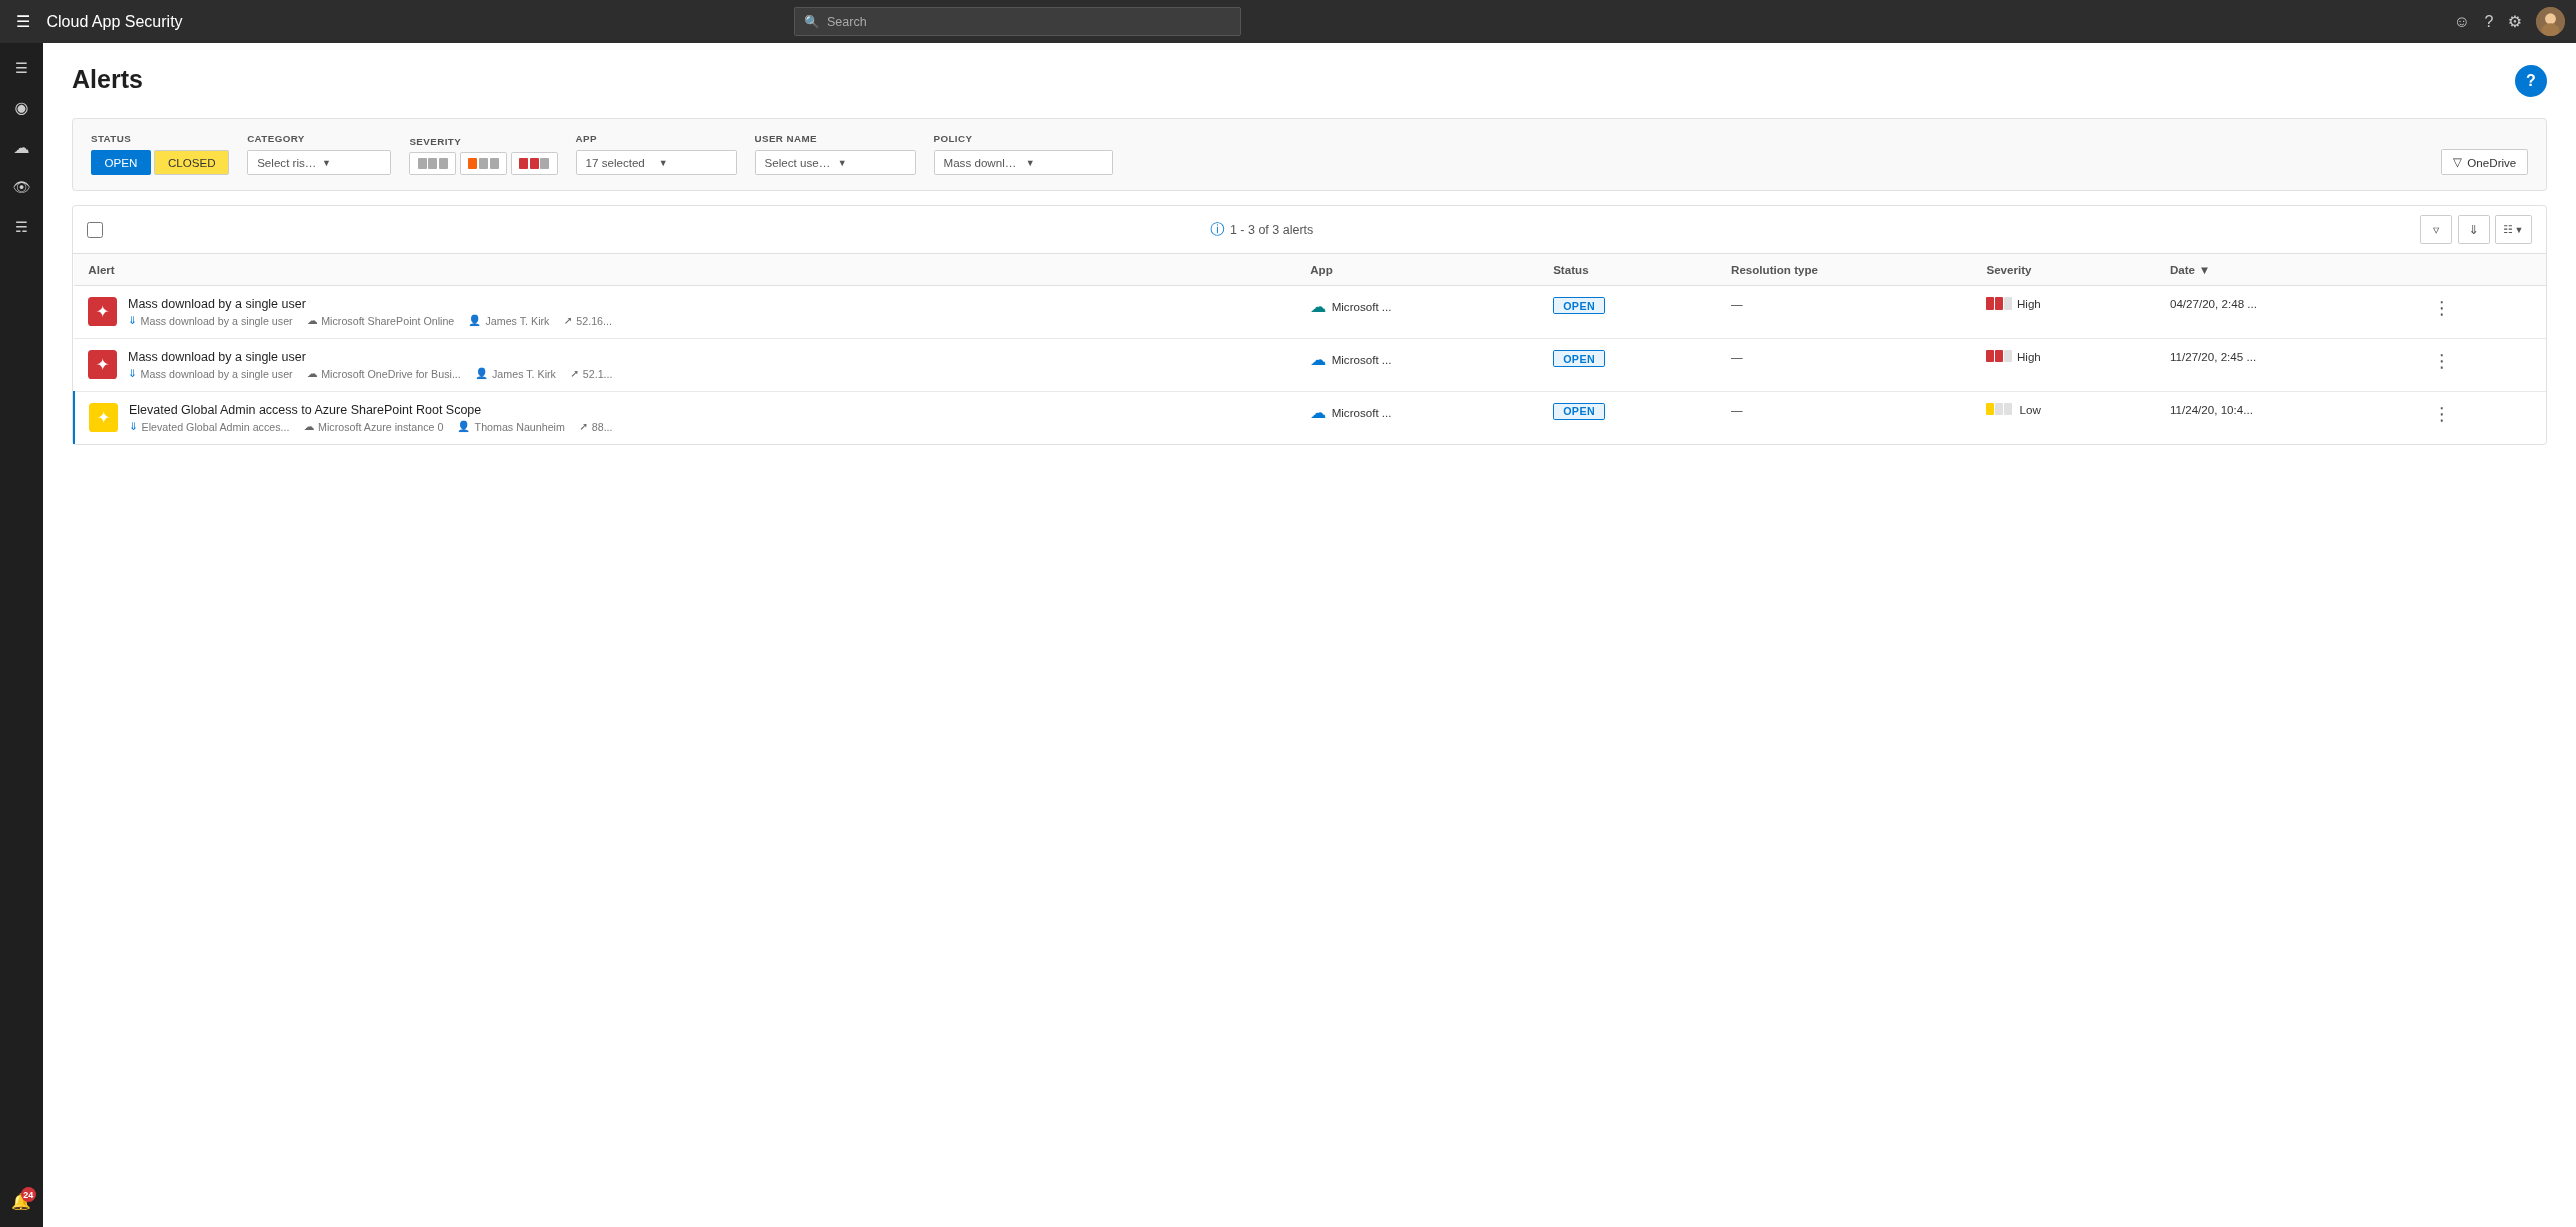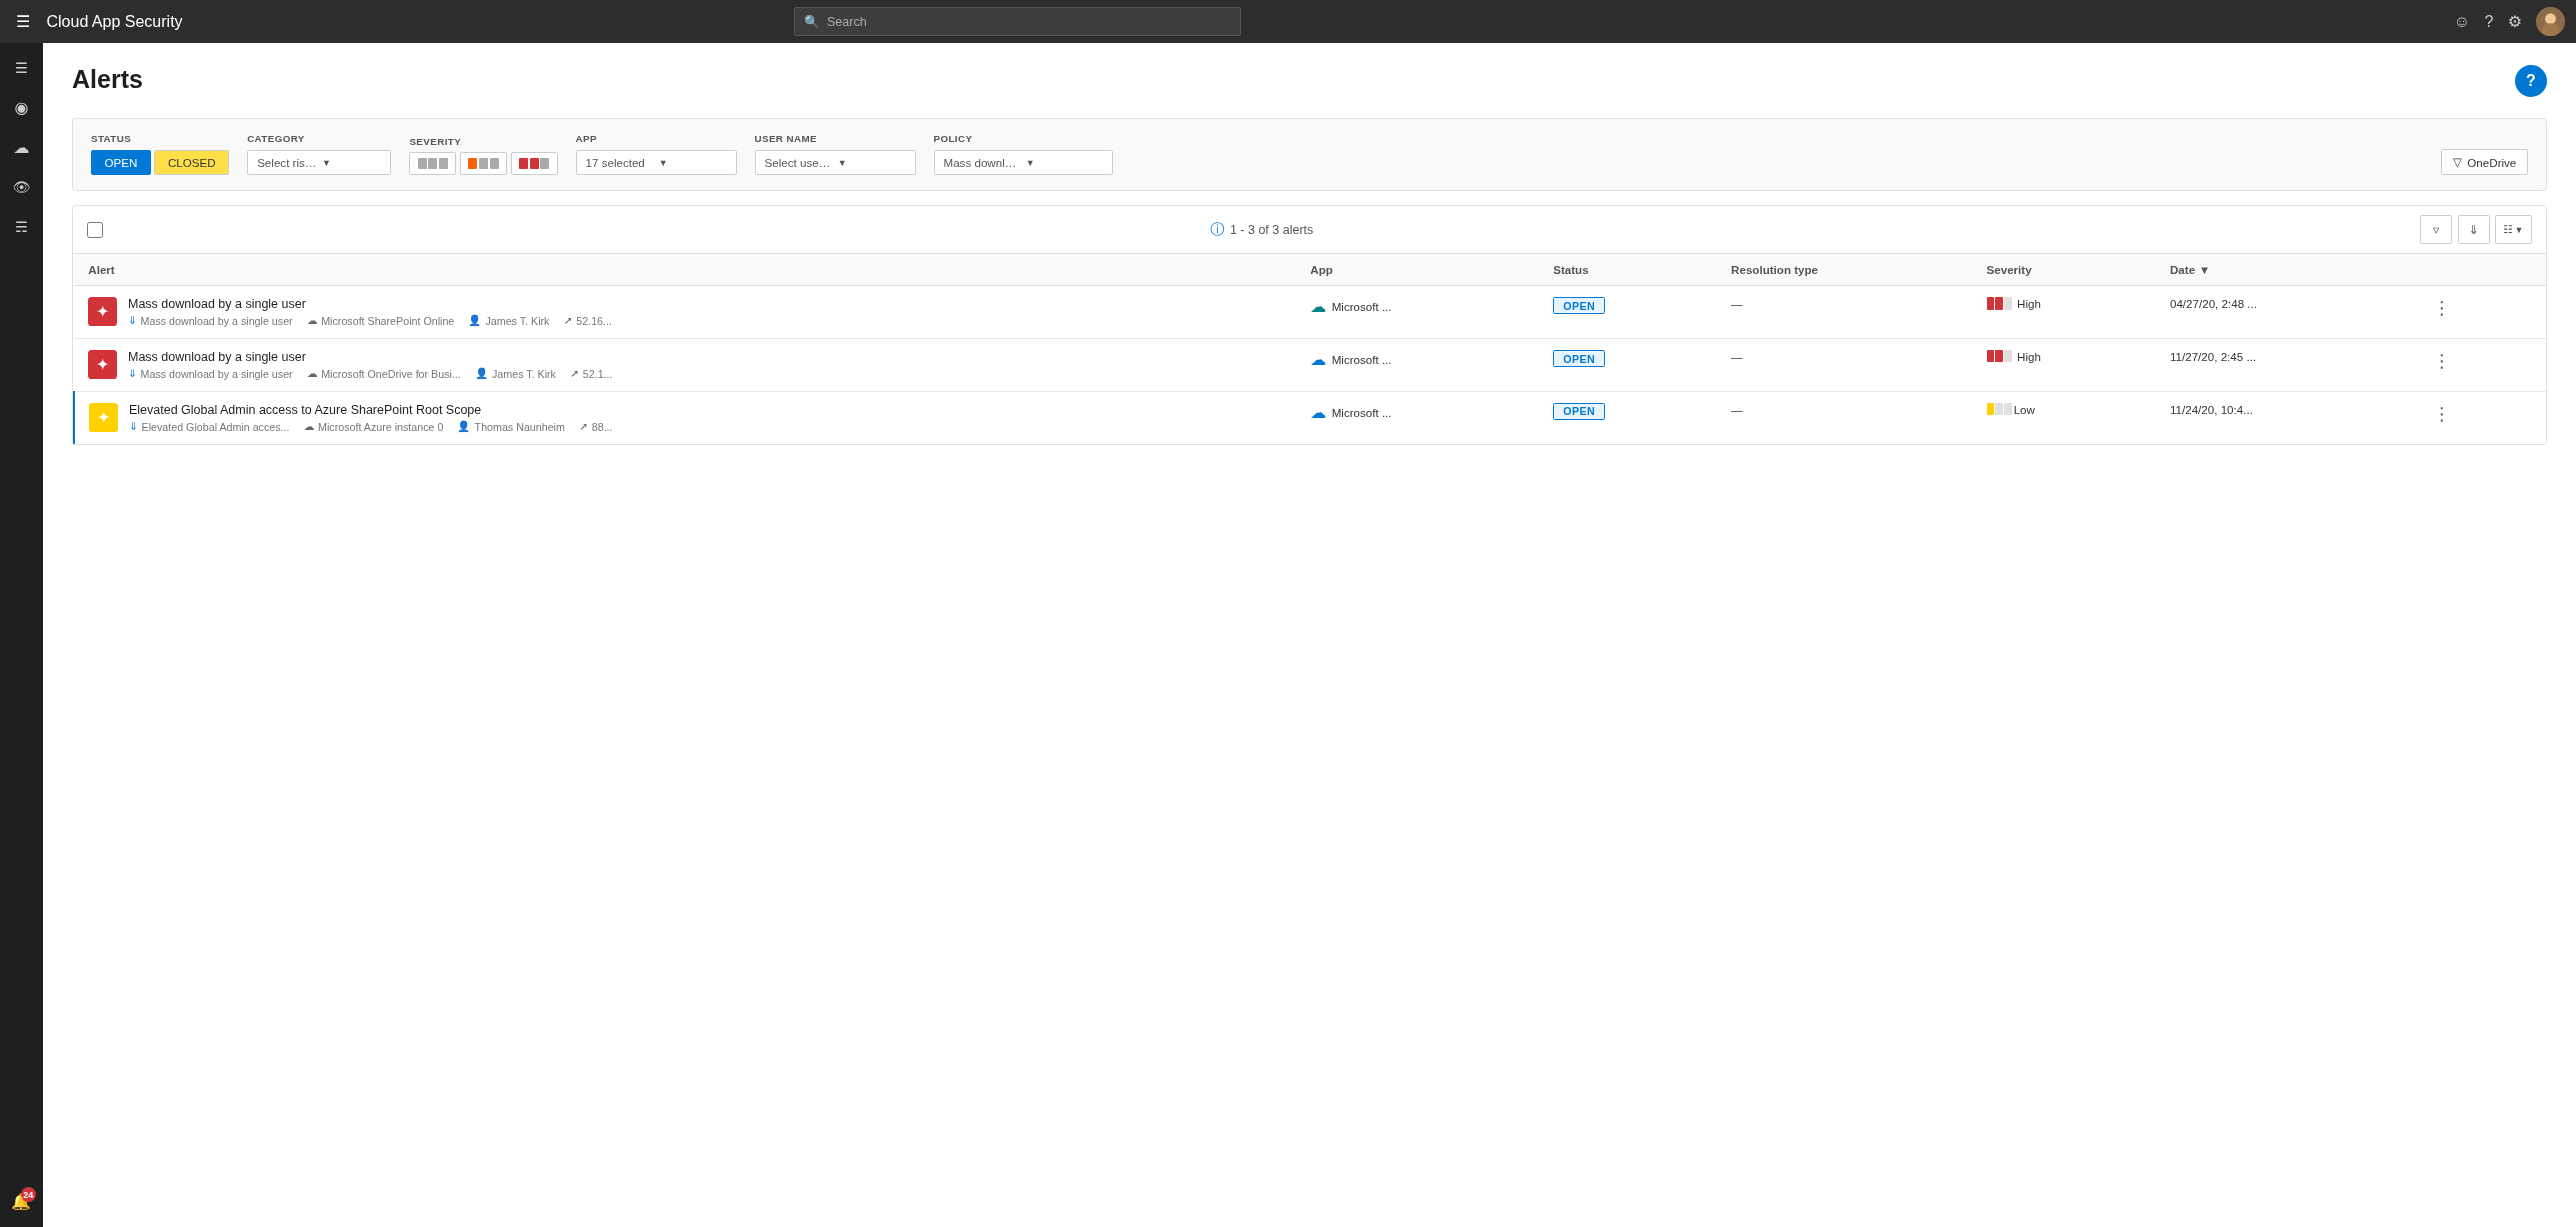--- a/index.html
+++ b/index.html
@@ -584,21 +584,21 @@
       <div style="display:flex;align-items:center;gap:5.4px;">
         <span style="color:#0078d4;font-size:16px;">☁</span>
         <span>Microsoft ...</span>
       </div>
     </td>
     <td>
       <span class="status-badge open">OPEN</span>
     </td>
     <td>—</td>
     <td>
-      <div style="display:flex;align-items:center;gap:2px;">
+      <div style="display:flex;align-items:center;gap:8px;">
         <div class="severity-bars">
           <span class="sev-bar yellow"></span>
                <span class="sev-bar gray-light"></span>
                <span class="sev-bar gray-light"></span>
         </div>
         <span>Low</span>
       </div>
     </td>
     <td>11/24/20, 10:4...</td>
     <td>

